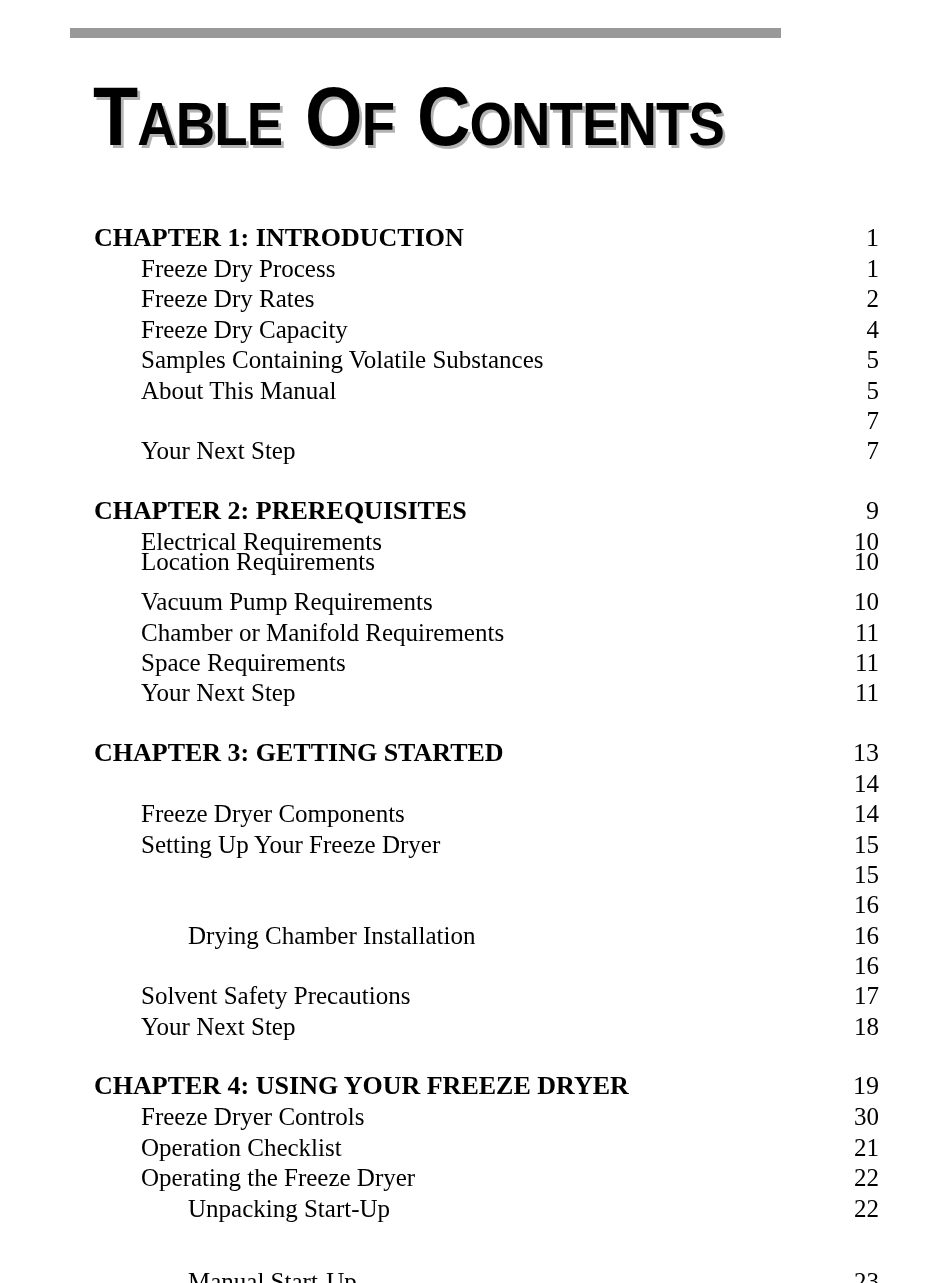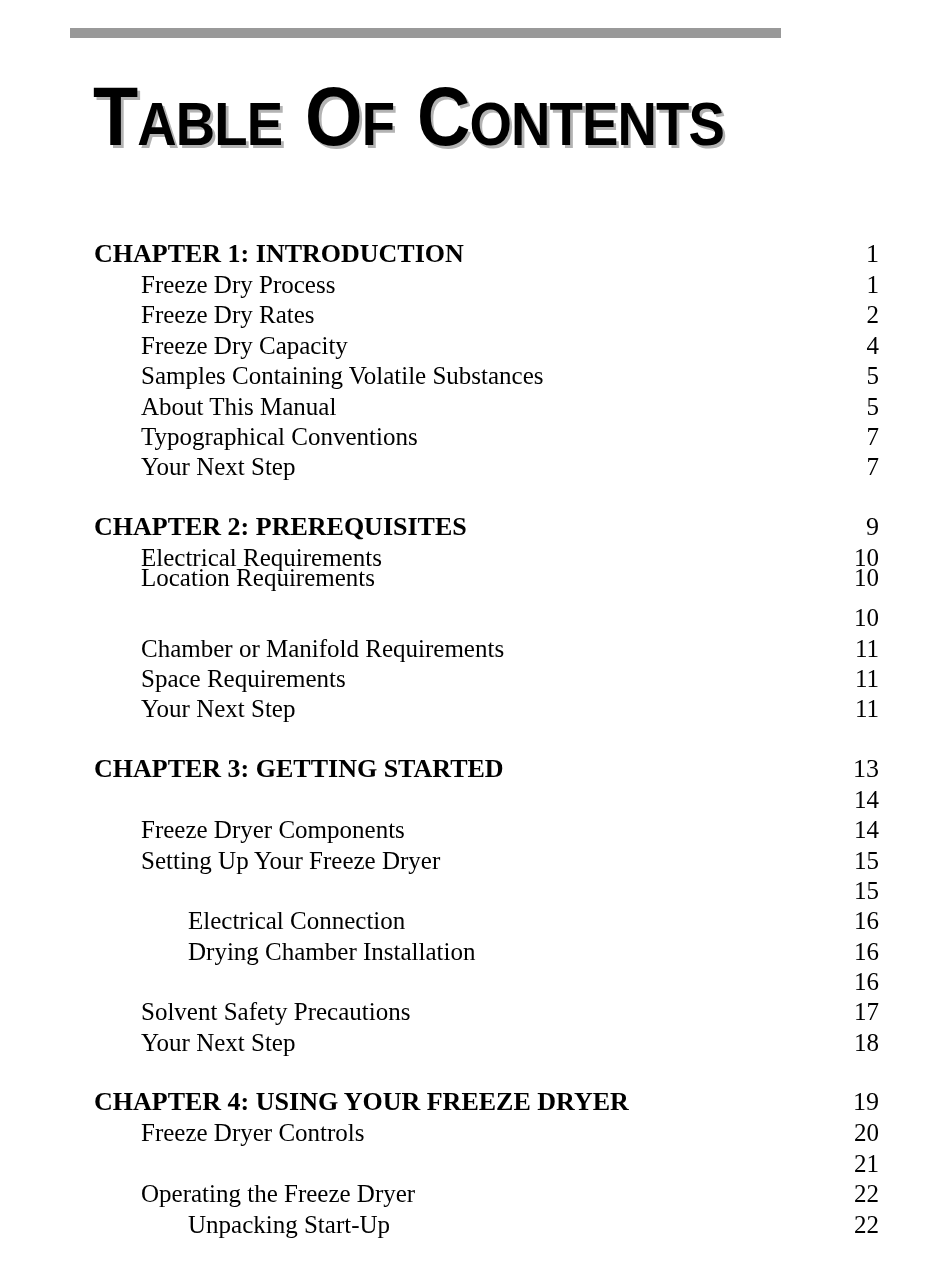--- a/index.html
+++ b/index.html
@@ -48,21 +48,20 @@
       font-family: "Liberation Serif", serif;
     }
     .toc-row {
       position: absolute;
       left: 94px;
       width: 785px;
       height: 30px;
       line-height: 30px;
       font-size: 25px;
       white-space: nowrap;
-      margin-top: 16px;
     }
     .toc-row.chapter {
       font-weight: bold;
       font-size: 26px;
     }
     .toc-row.level-1 .entry-label { padding-left: 47px; }
     .toc-row.level-2 .entry-label { padding-left: 94px; }
     .entry-label {
       position: absolute;
       left: 0;
@@ -107,41 +106,41 @@
   </div>
   <div class="toc-row level-1" style="top:345px">
     <span class="entry-label">Samples Containing Volatile Substances</span>
     <span class="entry-page">5</span>
   </div>
   <div class="toc-row level-1" style="top:376px">
     <span class="entry-label">About This Manual</span>
     <span class="entry-page">5</span>
   </div>
   <div class="toc-row level-1" style="top:406px">
-    <span class="entry-label">Typographical Conventions</span>
     <span class="entry-page">7</span>
   </div>
   <div class="toc-row level-1" style="top:436px">
     <span class="entry-label">Your Next Step</span>
     <span class="entry-page">7</span>
   </div>
 
   <div class="toc-row chapter" style="top:496px">
     <span class="entry-label">CHAPTER 2: PREREQUISITES</span>
     <span class="entry-page">9</span>
   </div>
   <div class="toc-row level-1" style="top:527px">
     <span class="entry-label">Electrical Requirements</span>
     <span class="entry-page">10</span>
   </div>
   <div class="toc-row level-1" style="top:547px">
     <span class="entry-label">Location Requirements</span>
     <span class="entry-page">10</span>
   </div>
   <div class="toc-row level-1" style="top:587px">
+    <span class="entry-label">Vacuum Pump Requirements</span>
     <span class="entry-page">10</span>
   </div>
   <div class="toc-row level-1" style="top:618px">
     <span class="entry-label">Chamber or Manifold Requirements</span>
     <span class="entry-page">11</span>
   </div>
   <div class="toc-row level-1" style="top:648px">
     <span class="entry-label">Space Requirements</span>
     <span class="entry-page">11</span>
   </div>
@@ -162,21 +161,20 @@
     <span class="entry-page">14</span>
   </div>
   <div class="toc-row level-1" style="top:830px">
     <span class="entry-label">Setting Up Your Freeze Dryer</span>
     <span class="entry-page">15</span>
   </div>
   <div class="toc-row level-2" style="top:860px">
     <span class="entry-page">15</span>
   </div>
   <div class="toc-row level-2" style="top:890px">
-    <span class="entry-label">Electrical Connection</span>
     <span class="entry-page">16</span>
   </div>
   <div class="toc-row level-2" style="top:921px">
     <span class="entry-label">Drying Chamber Installation</span>
     <span class="entry-page">16</span>
   </div>
   <div class="toc-row level-2" style="top:951px">
     <span class="entry-page">16</span>
   </div>
   <div class="toc-row level-1" style="top:981px">
@@ -187,23 +185,24 @@
     <span class="entry-label">Your Next Step</span>
     <span class="entry-page">18</span>
   </div>
 
   <div class="toc-row chapter" style="top:1071px">
     <span class="entry-label">CHAPTER 4: USING YOUR FREEZE DRYER</span>
     <span class="entry-page">19</span>
   </div>
   <div class="toc-row level-1" style="top:1102px">
     <span class="entry-label">Freeze Dryer Controls</span>
-    <span class="entry-page">20</span>
+    <span class="entry-page">30</span>
   </div>
   <div class="toc-row level-1" style="top:1133px">
+    <span class="entry-label">Operation Checklist</span>
     <span class="entry-page">21</span>
   </div>
   <div class="toc-row level-1" style="top:1163px">
     <span class="entry-label">Operating the Freeze Dryer</span>
     <span class="entry-page">22</span>
   </div>
   <div class="toc-row level-2" style="top:1194px">
     <span class="entry-label">Unpacking Start-Up</span>
     <span class="entry-page">22</span>
   </div>

